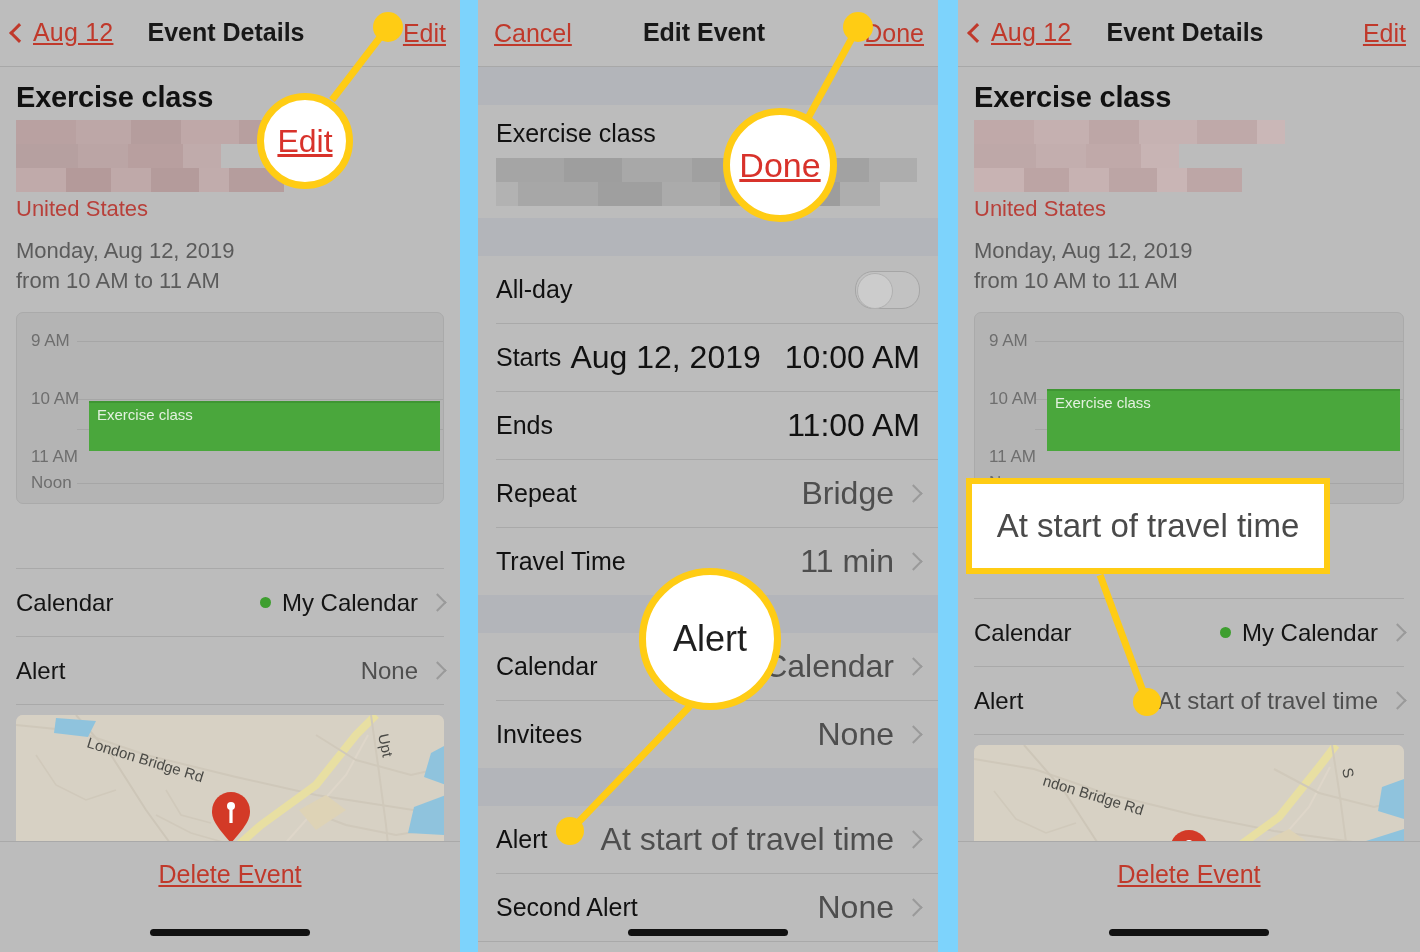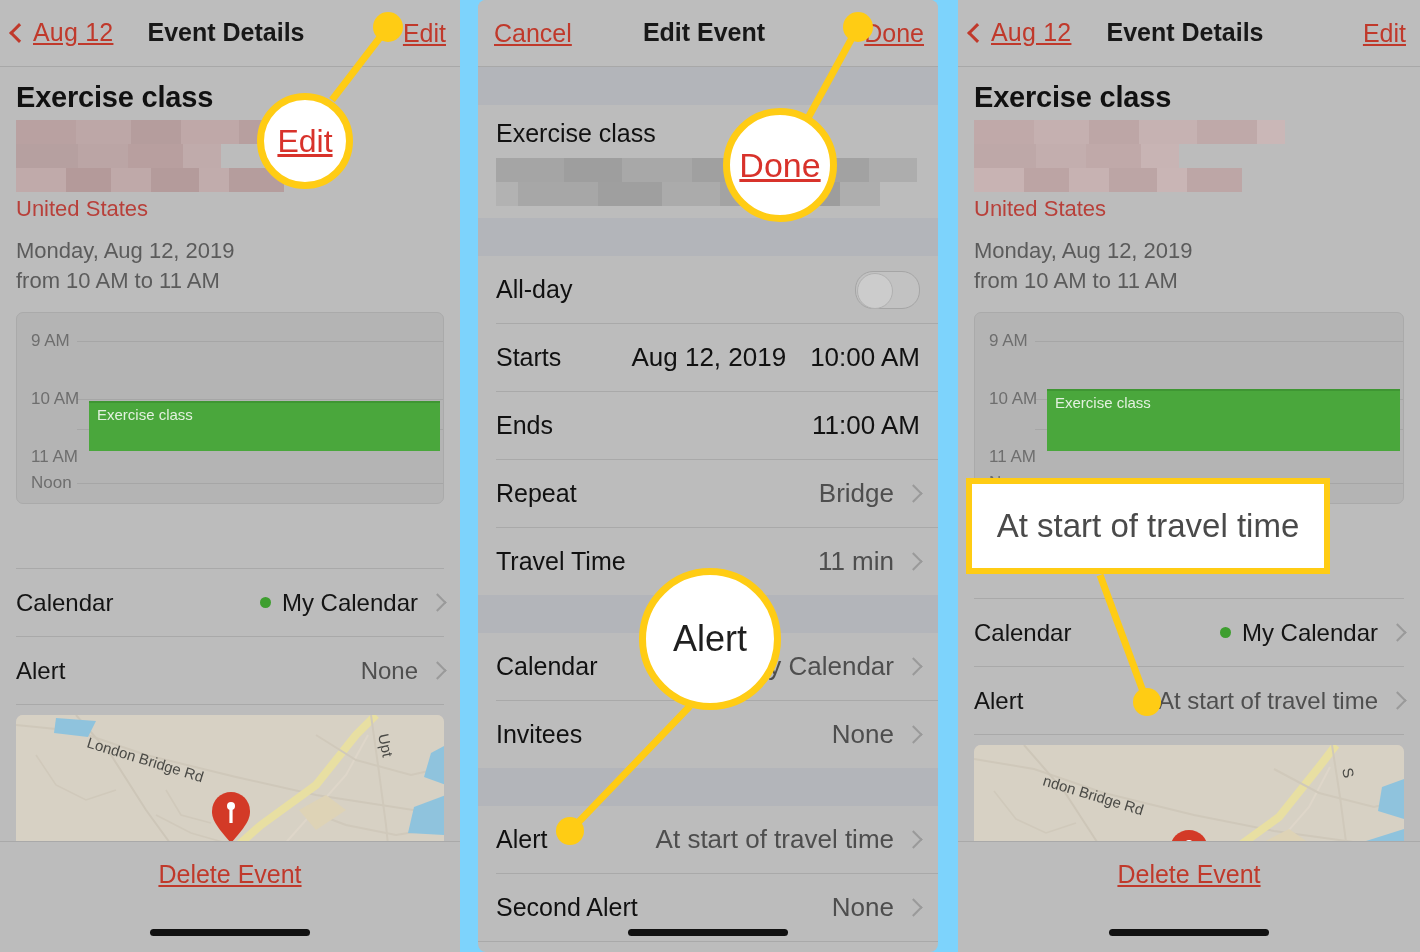--- a/index.html
+++ b/index.html
@@ -21,21 +21,21 @@
 
   
   .panel {
     position: absolute;
     top: 0;
     height: 952px;
     background: #bcbcbc;
     overflow: hidden;
   }
   #panel-1 { left: 0px;   width: 460px; }
-  #panel-2 { left: 478px; width: 460px; border-radius: 8px; }
+  #panel-2 { left: 478px; width: 460px; }
   #panel-3 { left: 958px; width: 462px; }
 
   
   .navbar {
     position: relative;
     height: 66px;
     background: #bdbdbd;
     border-bottom: 1px solid #a8a8a8;
   }
   .nav-back {
@@ -215,21 +215,21 @@
   .form-section { background: #bcbcbc; }
   .form-row {
     position: relative;
     height: 67px;
     display: flex;
     align-items: center;
     justify-content: space-between;
     padding: 0 18px;
   }
   .form-row .f-label { font-size: 25px; color: #111; }
-  .form-row .f-val { font-size: 26px; color: #4e4e4e; }
+  .form-row .f-val { font-size: 32px; color: #4e4e4e; }
   .form-row .f-val.strong { color: #111; }
   .f-val-group { display: flex; align-items: center; gap: 24px; }
   .form-sep { height: 1px; background: #a9a9a9; margin-left: 18px; }
   .toggle {
     width: 63px; height: 36px;
     border-radius: 18px;
     background: #c2c2c2;
     border: 1px solid #a5a5a5;
     position: relative;
   }

